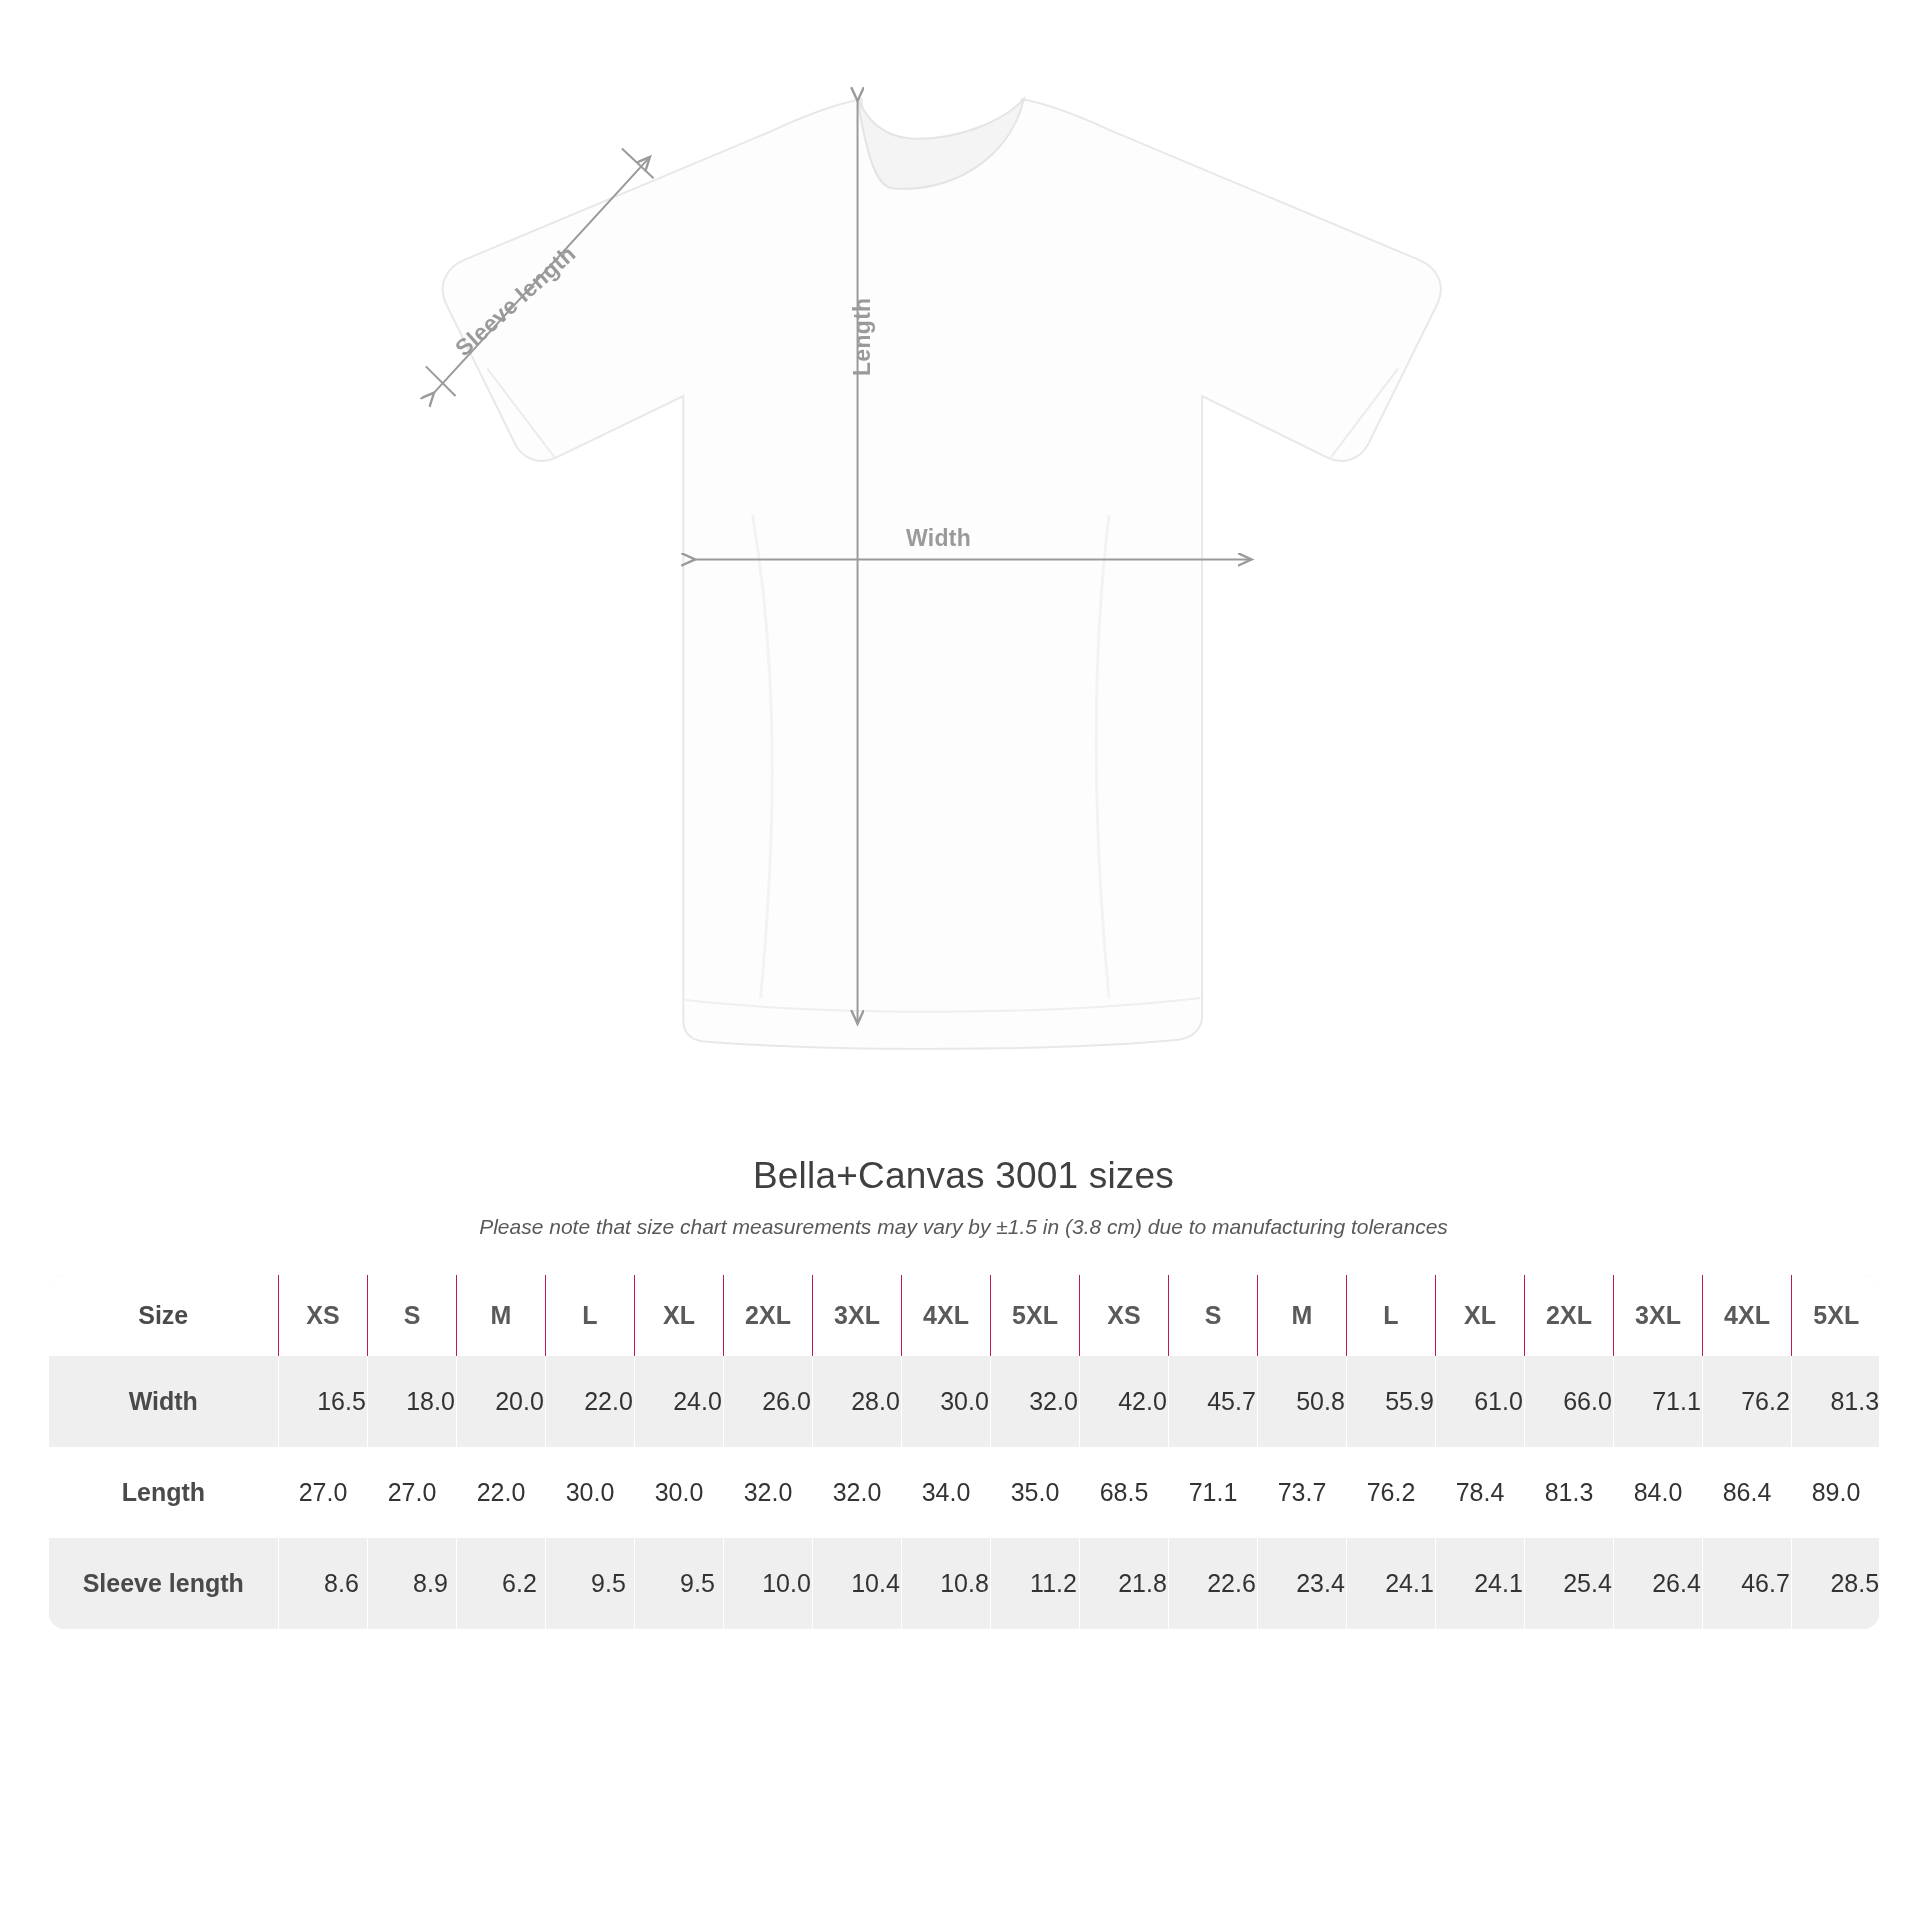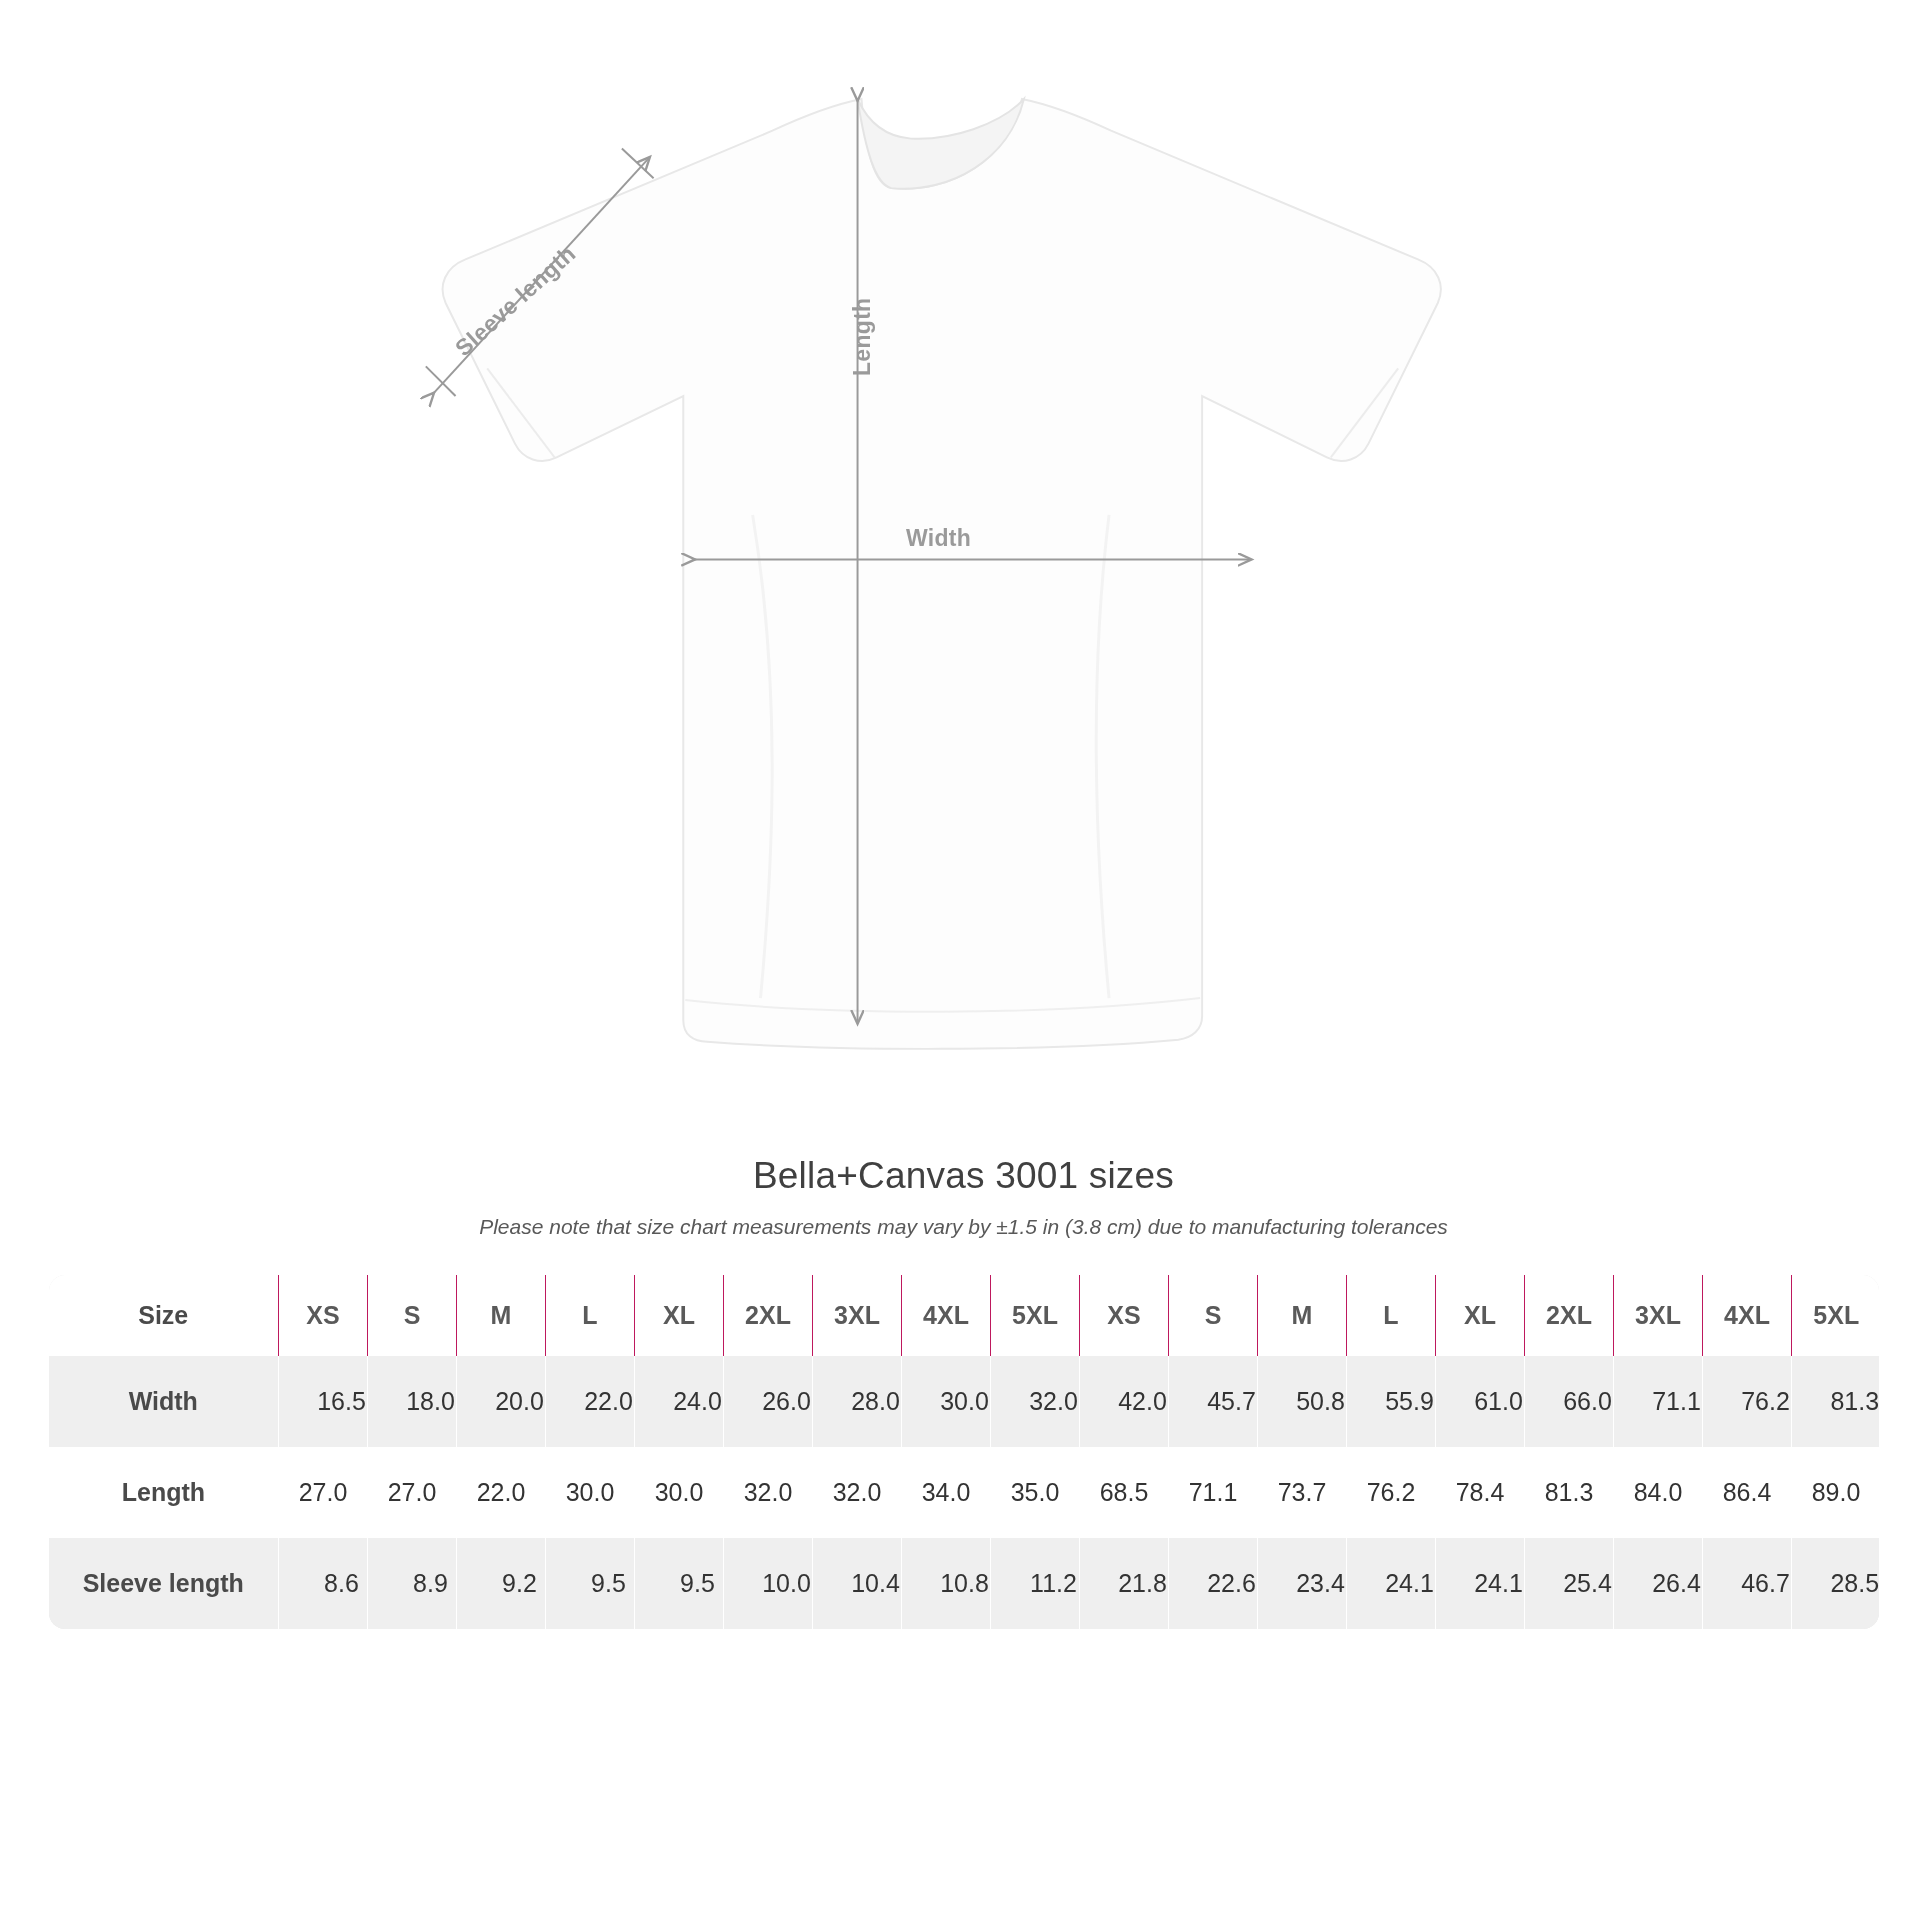--- a/index.html
+++ b/index.html
@@ -290,21 +290,21 @@
           <td class="cell-sep">81.3</td>
           <td class="cell-sep">84.0</td>
           <td class="cell-sep">86.4</td>
           <td class="cell-sep">89.0</td>
         </tr>
 
         <tr class="row-data alt">
           <td class="rowhead">Sleeve length</td>
           <td class="cell-sep">8.6</td>
           <td class="cell-sep">8.9</td>
-          <td class="cell-sep">9.2</td>
+          <td class="cell-sep">6.2</td>
           <td class="cell-sep">9.5</td>
           <td class="cell-sep">9.5</td>
           <td class="cell-sep">10.0</td>
           <td class="cell-sep">10.4</td>
           <td class="cell-sep">10.8</td>
           <td class="cell-sep">11.2</td>
           <td class="cell-sep">21.8</td>
           <td class="cell-sep">22.6</td>
           <td class="cell-sep">23.4</td>
           <td class="cell-sep">24.1</td>

